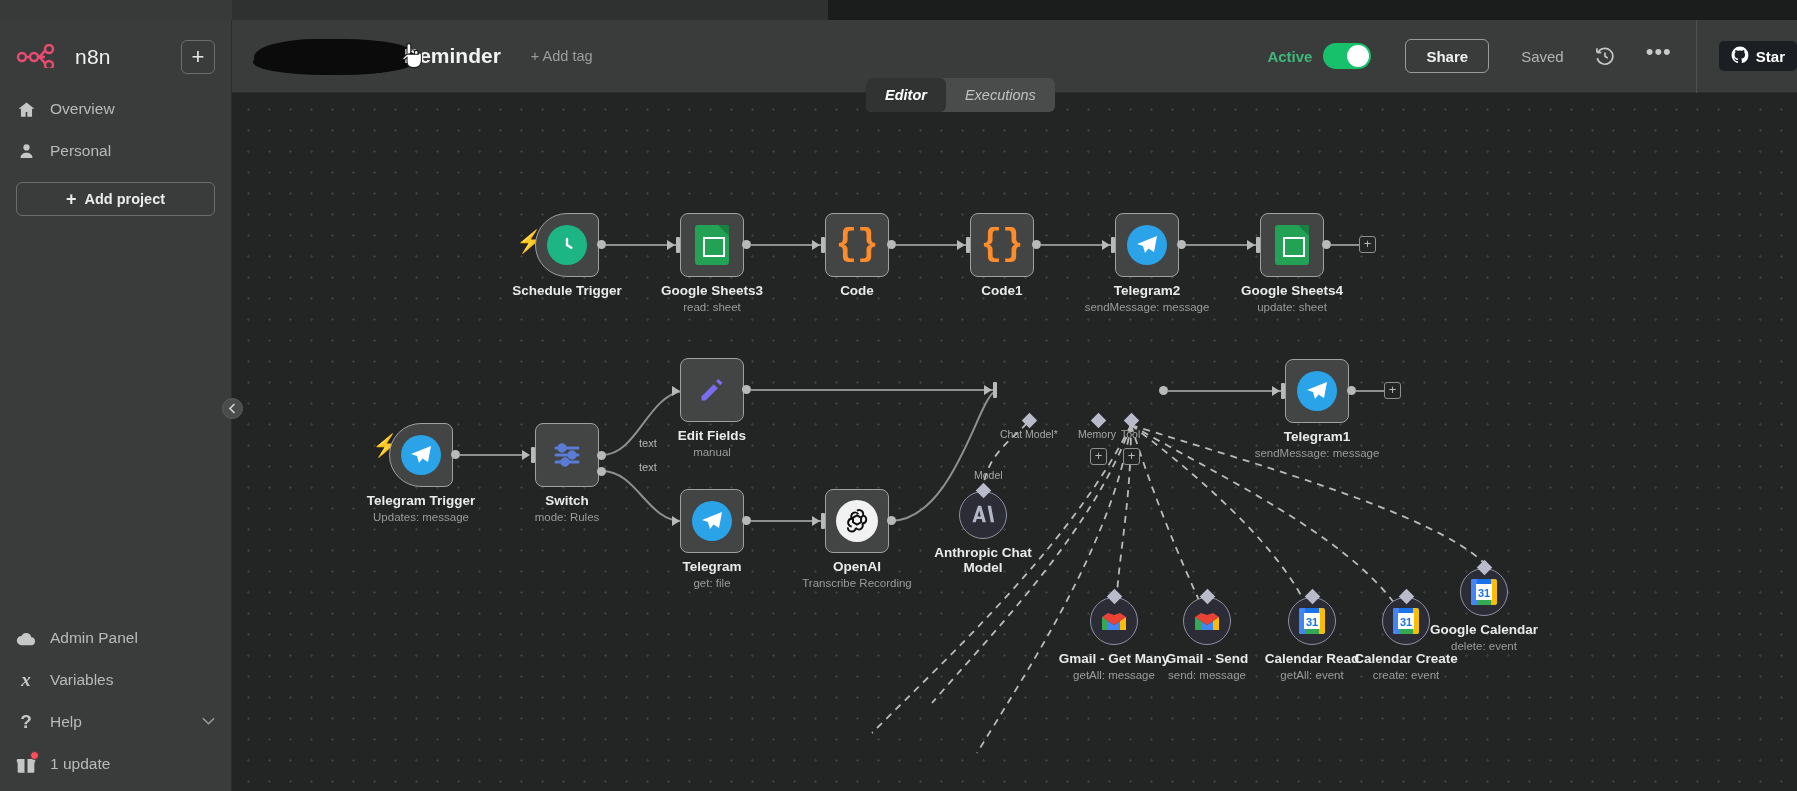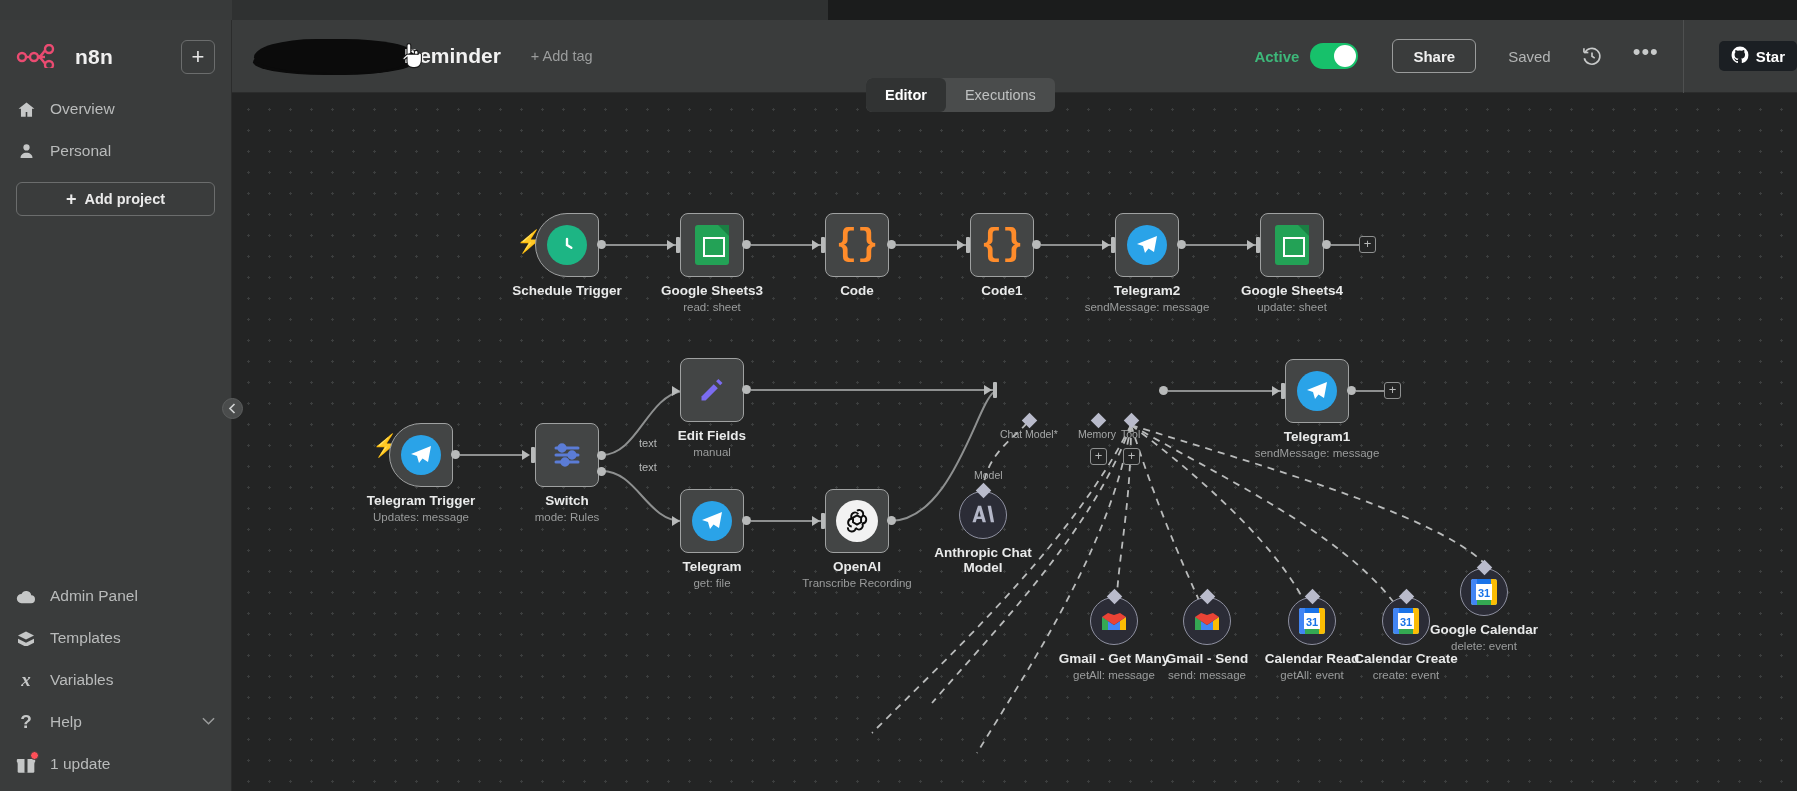--- a/index.html
+++ b/index.html
@@ -19,21 +19,21 @@
   #topstrip .segC { position:absolute; left:828px; top:0; right:0; height:20px; background:#1b1c1c; }
 
   
   #sidebar {
     position: absolute; left: 0; top: 20px; width: 232px; height: 771px;
     background: #3a3c3c; border-right: 1px solid #2b2c2c;
   }
   .sb-top { padding: 16px 16px 0 16px; }
   .sb-brandrow { display:flex; align-items:center; justify-content:space-between; height: 42px; }
   .brand { display:flex; align-items:center; gap:9px; }
-  .brand-name { font-size:21px; font-weight:700; color:#f0f0f0; letter-spacing:.2px; }
+  .brand-name { font-size:21px; font-weight:400; color:#f0f0f0; letter-spacing:.2px; }
   .plus-btn {
     width:34px; height:34px; border:1px solid #6b6d6d; border-radius:6px;
     display:flex; align-items:center; justify-content:center;
     color:#e6e6e6; font-size:22px; line-height:1; background:transparent; cursor:pointer;
   }
   .sb-item {
     display:flex; align-items:center; gap:14px; height:42px; padding:0 16px;
     color:#b9bbbb; font-size:15.5px; cursor:pointer; position:relative;
   }
   .sb-item .ico { width:20px; height:20px; display:flex; align-items:center; justify-content:center; flex:0 0 20px; }
@@ -83,28 +83,28 @@
   .toggle .knob { position:absolute; right:2px; top:2px; width:22px; height:22px; border-radius:50%; background:#fff; }
   .share-btn {
     margin-left:34px; height:34px; padding:0 20px; border:1px solid #9a9c9c; border-radius:6px;
     color:#f0f0f0; font-size:15px; font-weight:700; display:flex; align-items:center; cursor:pointer;
   }
   .saved-text { margin-left:32px; color:#b3b5b5; font-size:15px; cursor:default; }
   .icon-btn { margin-left:28px; width:26px; height:26px; display:flex; align-items:center; justify-content:center; color:#c8caca; cursor:pointer; }
   .dots { margin-left:28px; color:#c8caca; font-size:22px; letter-spacing:1px; line-height:10px; cursor:pointer; padding-bottom:8px;}
   .hdr-sep { margin-left:24px; width:1px; height:73px; background:#4e5050; }
   .gh-star {
-    margin-left:35px; height:30px; padding:0 12px; background:#1b1f23; border-radius:5px;
+    margin-left:22px; height:30px; padding:0 12px; background:#1b1f23; border-radius:5px;
     display:flex; align-items:center; gap:7px; color:#fff; font-size:15px; font-weight:700; cursor:pointer;
   }
 
   
   #tabs {
     position:absolute; left:866px; top:78px; height:34px; background:#4a4c4c;
-    border-radius:6px; display:flex; align-items:stretch; z-index:30; overflow:hidden;
+    border-radius:6px; display:flex; align-items:stretch; z-index:30; overflow:hidden;font-style:italic;
   }
   .tab {
     padding:0 19px; display:flex; align-items:center; font-size:14.5px; color:#bfc1c1; cursor:pointer;
   }
   .tab.active { background:#313333; color:#ffffff; font-weight:700; border-radius:6px; }
 
   
   #canvas {
     position:absolute; left:232px; top:93px; width:1565px; height:698px;
     background-color:#232424;
@@ -235,29 +235,20 @@
   <div class="sb-bottom">
     <div class="sb-item">
       <span class="ico">
         <svg width="21" height="15" viewBox="0 0 24 17" fill="#c5c7c7">
             <path d="M6.5 16.5h11.2a4.8 4.8 0 0 0 .6-9.6A6.2 6.2 0 0 0 6.6 5.4 4.6 4.6 0 0 0 6.5 16.5z"></path>
           </svg>
       </span>
       <span>Admin Panel</span>
     </div>
     <div class="sb-item">
-      <span class="ico">
-        <svg width="20" height="16" viewBox="0 0 24 20" fill="#c5c7c7">
-            <path d="M2 7l10-5 10 5-10 5z"></path>
-            <path d="M2 11l10 5 10-5v5l-10 5L2 16z"></path>
-          </svg>
-      </span>
-      <span>Templates</span>
-    </div>
-    <div class="sb-item">
       <span class="ico" style="font-style:italic;font-weight:700;font-size:19px;color:#c5c7c7;font-family:'Liberation Serif',serif;">x</span>
       <span>Variables</span>
     </div>
     <div class="sb-item">
       <span class="ico" style="font-weight:700;font-size:19px;color:#c5c7c7;">?</span>
       <span>Help</span>
       <span class="chev">
         <svg width="13" height="9" viewBox="0 0 14 9" fill="none" stroke="#9a9c9c" stroke-width="1.6">
             <path d="M1 1l6 6 6-6"></path>
           </svg>

